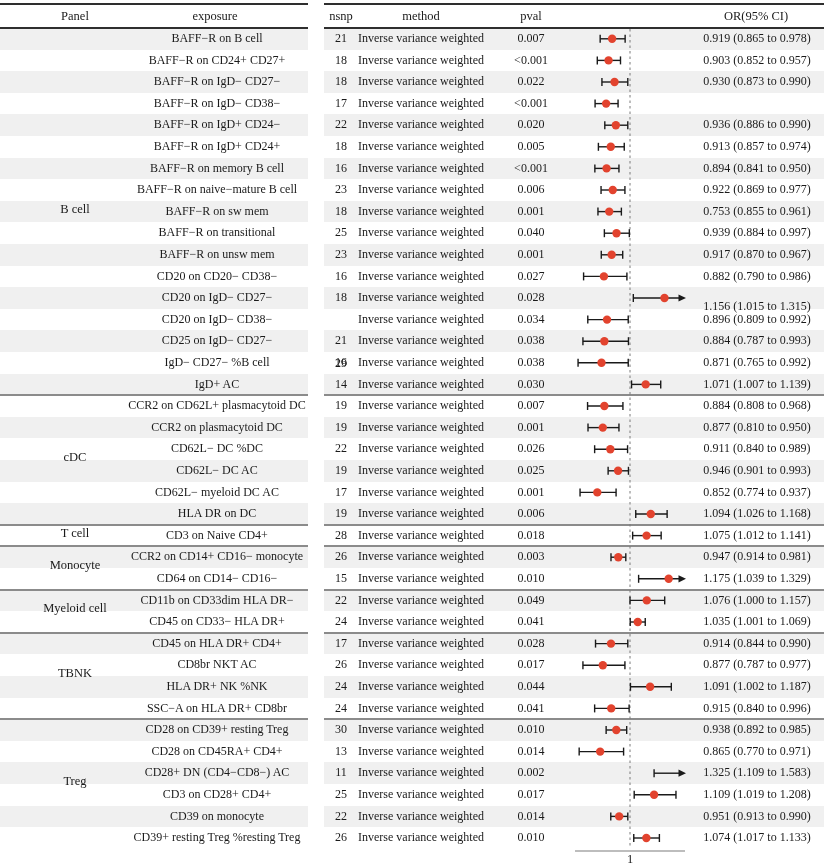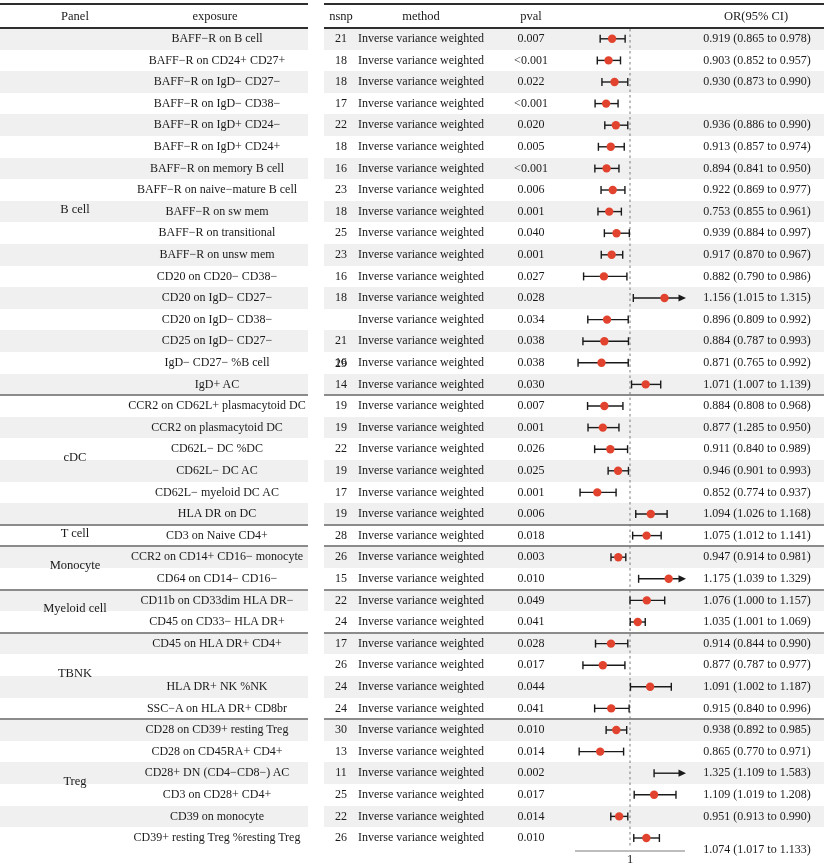--- a/index.html
+++ b/index.html
@@ -169,21 +169,21 @@
         <div class="cell" style="left: 324px; width: 34px;">16</div>
         <div class="cell" style="left: 358px; width: 126px;">Inverse variance weighted</div>
         <div class="cell" style="left: 498px; width: 66px;">0.027</div>
         <div class="cell" style="left: 690px; width: 134px;">0.882 (0.790 to 0.986)</div>
       </div>
       <div class="row" style="top: 287.2px;">
         <div class="cell" style="left: 106px; width: 222px;">CD20 on IgD− CD27−</div>
         <div class="cell" style="left: 324px; width: 34px;">18</div>
         <div class="cell" style="left: 358px; width: 126px;">Inverse variance weighted</div>
         <div class="cell" style="left: 498px; width: 66px;">0.028</div>
-        <div class="cell" style="left: 690px; width: 134px;">1.156 (1.015 to 1.315)</div>
+        <div class="cell" style="left: 690px; width: 134px; margin-top: 9px;">1.156 (1.015 to 1.315)</div>
       </div>
       <div class="row" style="top: 308.8px;">
         <div class="cell" style="left: 106px; width: 222px;">CD20 on IgD− CD38−</div>
         <div class="cell" style="left: 324px; width: 34px; margin-top: 44px;">29</div>
         <div class="cell" style="left: 358px; width: 126px;">Inverse variance weighted</div>
         <div class="cell" style="left: 498px; width: 66px;">0.034</div>
         <div class="cell" style="left: 690px; width: 134px;">0.896 (0.809 to 0.992)</div>
       </div>
       <div class="row" style="top: 330.4px;">
         <div class="cell" style="left: 106px; width: 222px;">CD25 on IgD− CD27−</div>
@@ -211,21 +211,21 @@
         <div class="cell" style="left: 324px; width: 34px;">19</div>
         <div class="cell" style="left: 358px; width: 126px;">Inverse variance weighted</div>
         <div class="cell" style="left: 498px; width: 66px;">0.007</div>
         <div class="cell" style="left: 690px; width: 134px;">0.884 (0.808 to 0.968)</div>
       </div>
       <div class="row" style="top: 416.8px;">
         <div class="cell" style="left: 106px; width: 222px;">CCR2 on plasmacytoid DC</div>
         <div class="cell" style="left: 324px; width: 34px;">19</div>
         <div class="cell" style="left: 358px; width: 126px;">Inverse variance weighted</div>
         <div class="cell" style="left: 498px; width: 66px;">0.001</div>
-        <div class="cell" style="left: 690px; width: 134px;">0.877 (1.285 to 0.950)</div>
+        <div class="cell" style="left: 690px; width: 134px;">0.877 (0.810 to 0.950)</div>
       </div>
       <div class="row" style="top: 438.4px;">
         <div class="cell" style="left: 106px; width: 222px;">CD62L− DC %DC</div>
         <div class="cell" style="left: 324px; width: 34px;">22</div>
         <div class="cell" style="left: 358px; width: 126px;">Inverse variance weighted</div>
         <div class="cell" style="left: 498px; width: 66px;">0.026</div>
         <div class="cell" style="left: 690px; width: 134px;">0.911 (0.840 to 0.989)</div>
       </div>
       <div class="row" style="top: 460px;">
         <div class="cell" style="left: 106px; width: 222px;">CD62L− DC AC</div>
@@ -284,20 +284,21 @@
         <div class="cell" style="left: 690px; width: 134px;">1.035 (1.001 to 1.069)</div>
       </div>
       <div class="row" style="top: 632.8px;">
         <div class="cell" style="left: 106px; width: 222px;">CD45 on HLA DR+ CD4+</div>
         <div class="cell" style="left: 324px; width: 34px;">17</div>
         <div class="cell" style="left: 358px; width: 126px;">Inverse variance weighted</div>
         <div class="cell" style="left: 498px; width: 66px;">0.028</div>
         <div class="cell" style="left: 690px; width: 134px;">0.914 (0.844 to 0.990)</div>
       </div>
       <div class="row" style="top: 654.4px;">
+        <div class="cell" style="left: 106px; width: 222px;">CD8br NKT AC</div>
         <div class="cell" style="left: 324px; width: 34px;">26</div>
         <div class="cell" style="left: 358px; width: 126px;">Inverse variance weighted</div>
         <div class="cell" style="left: 498px; width: 66px;">0.017</div>
         <div class="cell" style="left: 690px; width: 134px;">0.877 (0.787 to 0.977)</div>
       </div>
       <div class="row" style="top: 676px;">
         <div class="cell" style="left: 106px; width: 222px;">HLA DR+ NK %NK</div>
         <div class="cell" style="left: 324px; width: 34px;">24</div>
         <div class="cell" style="left: 358px; width: 126px;">Inverse variance weighted</div>
         <div class="cell" style="left: 498px; width: 66px;">0.044</div>
@@ -343,21 +344,21 @@
         <div class="cell" style="left: 324px; width: 34px;">22</div>
         <div class="cell" style="left: 358px; width: 126px;">Inverse variance weighted</div>
         <div class="cell" style="left: 498px; width: 66px;">0.014</div>
         <div class="cell" style="left: 690px; width: 134px;">0.951 (0.913 to 0.990)</div>
       </div>
       <div class="row" style="top: 827.2px;">
         <div class="cell" style="left: 106px; width: 222px;">CD39+ resting Treg %resting Treg</div>
         <div class="cell" style="left: 324px; width: 34px;">26</div>
         <div class="cell" style="left: 358px; width: 126px;">Inverse variance weighted</div>
         <div class="cell" style="left: 498px; width: 66px;">0.010</div>
-        <div class="cell" style="left: 690px; width: 134px; margin-top: 12px;">1.074 (1.017 to 1.133)</div>
+        <div class="cell" style="left: 690px; width: 134px;">1.074 (1.017 to 1.133)</div>
       </div>
     </div>
   <div id="panels-layer">
       <div class="panel-label" style="left: 20px; width: 110px; top: 197.6px;">B cell</div>
       <div class="panel-label" style="left: 20px; width: 110px; top: 446px;">cDC</div>
       <div class="panel-label" style="left: 20px; width: 110px; top: 521.6px;">T cell</div>
       <div class="panel-label" style="left: 20px; width: 110px; top: 554px;">Monocyte</div>
       <div class="panel-label" style="left: 20px; width: 110px; top: 597.2px;">Myeloid cell</div>
       <div class="panel-label" style="left: 20px; width: 110px; top: 662px;">TBNK</div>
       <div class="panel-label" style="left: 20px; width: 110px; top: 770px;">Treg</div>

